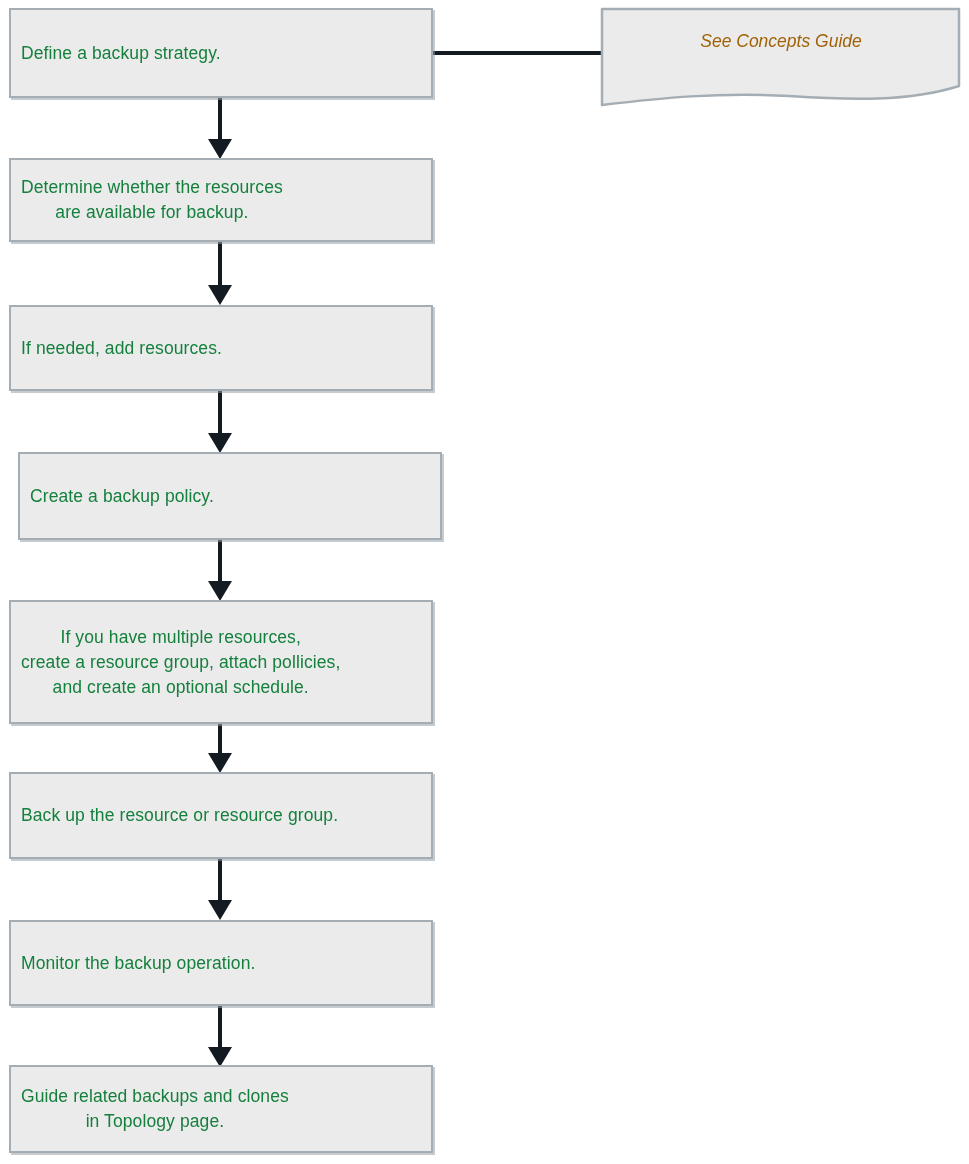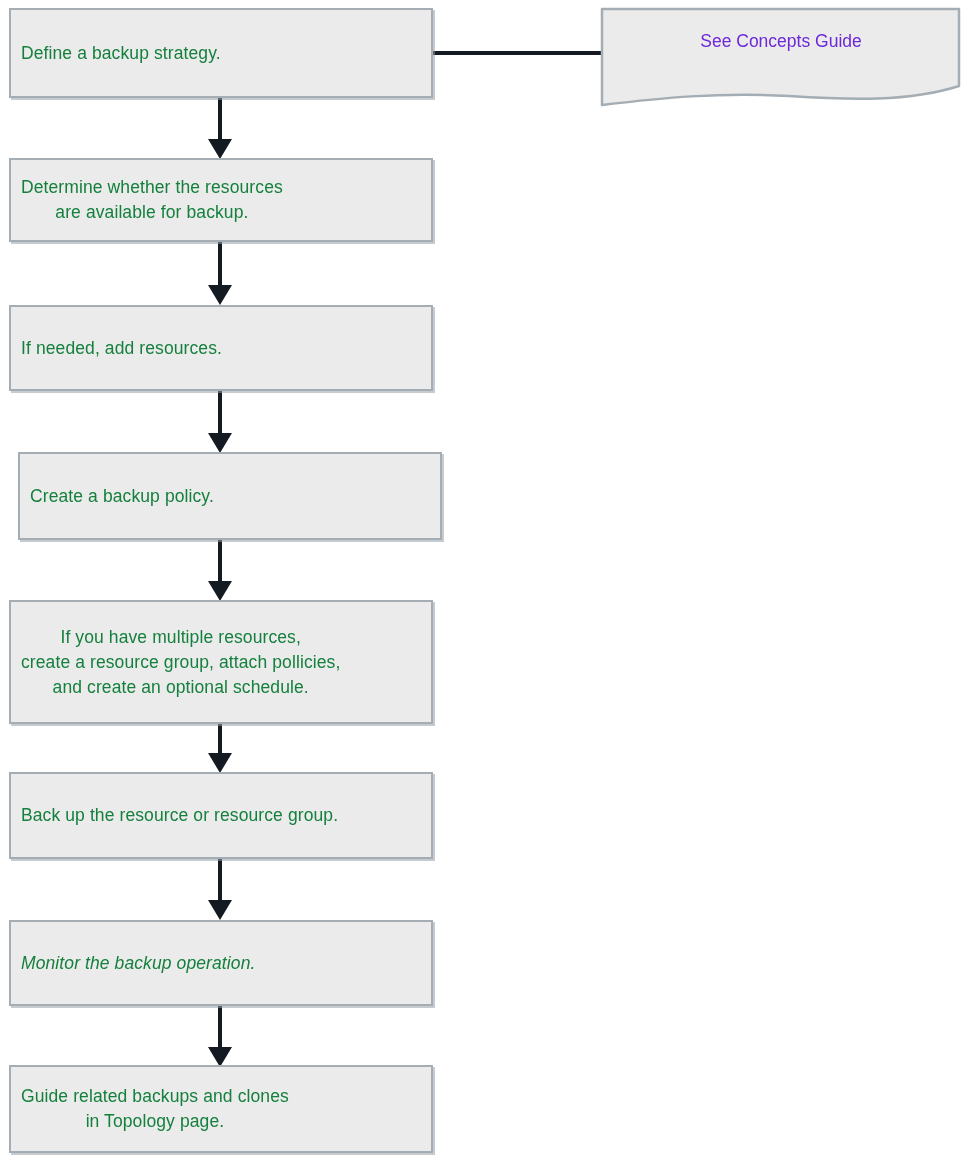--- a/index.html
+++ b/index.html
@@ -38,23 +38,24 @@
   }
   .node .label {
     display: block;
     padding: 0 10px;
     white-space: pre-line;
   }
 
   
   .doc-node {
     position: absolute;
-    color: #6d28d9;
+    color: #a16207;
     font-size: 17.5px;
     line-height: 25px;
+    font-style: italic;
   }
   .doc-node svg {
     position: absolute;
     left: 0;
     top: 0;
     display: block;
   }
   .doc-node .doc-label {
     position: absolute;
     left: 0;
@@ -140,21 +141,21 @@
   <div class="node" style="left:9px; top:600px; width:424px; height:124px;">
     <span class="label">If you have multiple resources,
 create a resource group, attach pollicies,
 and create an optional schedule.</span>
   </div>
 
   <div class="node" style="left:9px; top:772px; width:424px; height:87px;">
     <span class="label">Back up the resource or resource group.</span>
   </div>
 
-  <div class="node" style="left:9px; top:920px; width:424px; height:86px;font-style:italic;">
+  <div class="node" style="left:9px; top:920px; width:424px; height:86px;">
     <span class="label">Monitor the backup operation.</span>
   </div>
 
   <div class="node" style="left:9px; top:1065px; width:424px; height:88px;">
     <span class="label">Guide related backups and clones
 in Topology page.</span>
   </div>
 
   <div class="doc-node" style="left:599px; top:6px; width:364px; height:104px;">
     <svg width="364" height="104" viewBox="0 0 364 104">

